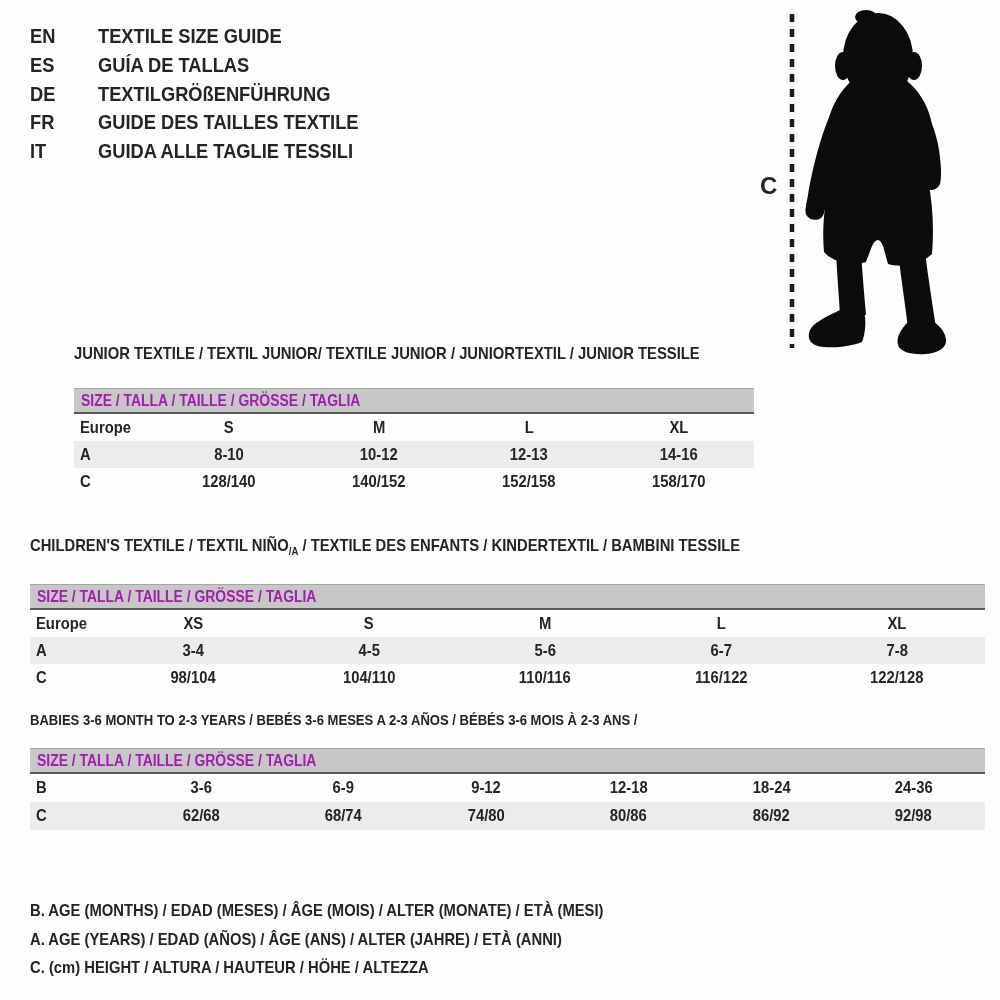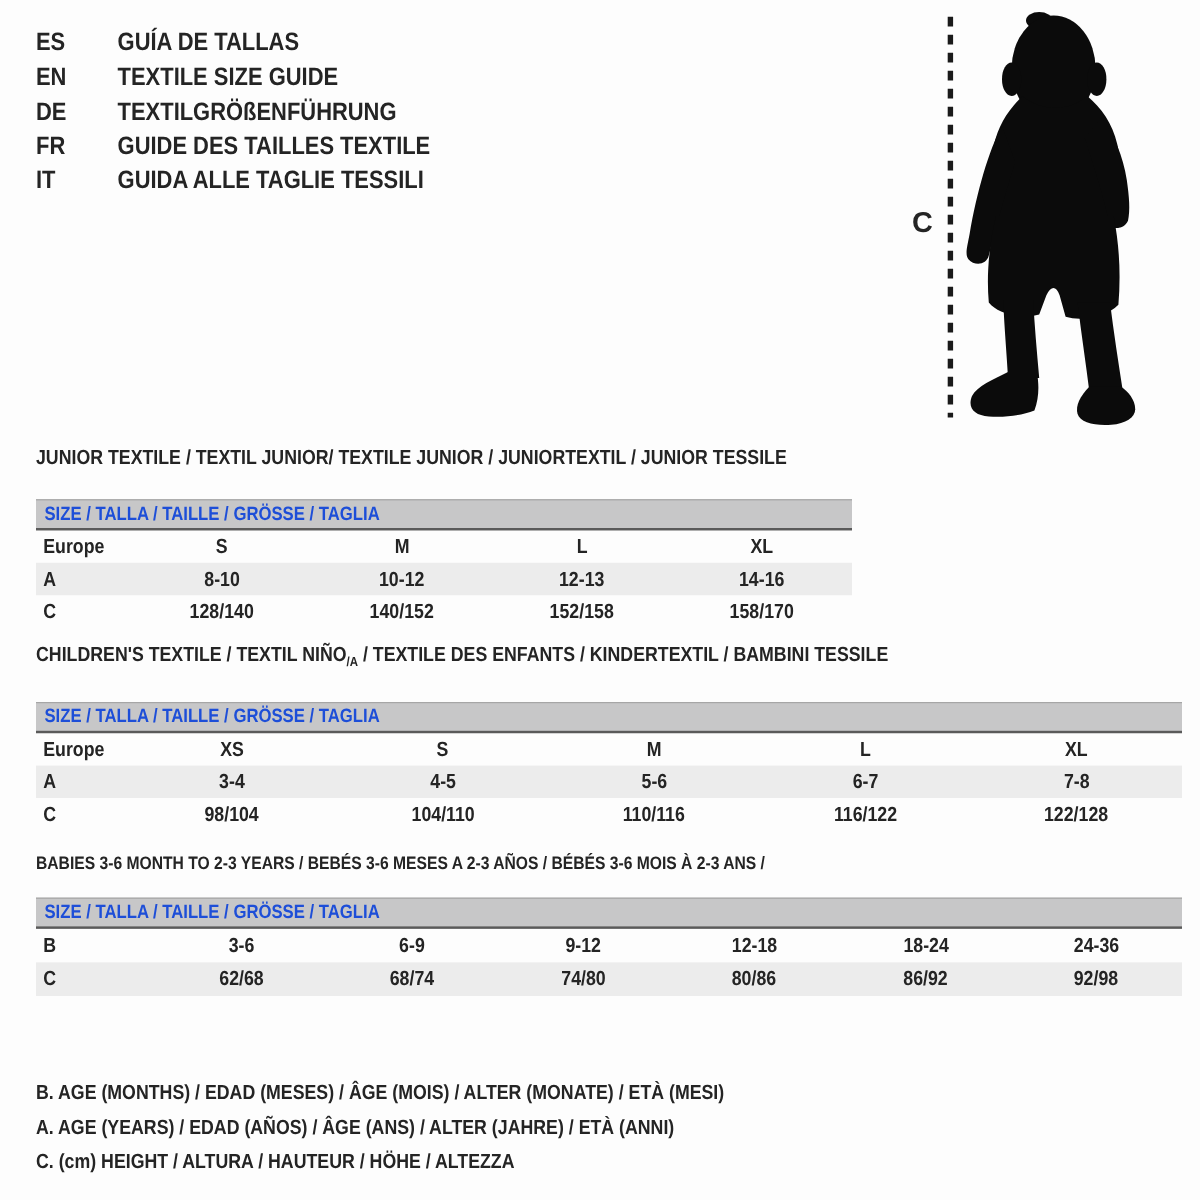--- a/index.html
+++ b/index.html
@@ -22,21 +22,21 @@
   .figure svg{position:absolute;left:0;top:0;}
   .clabel{position:absolute;left:20px;top:172px;font-size:24px;}
 
   
   .section{position:absolute;left:30px;}
   .sec-title{font-size:17px;line-height:20px;}
   .sec-title2{font-size:15px;line-height:27px;}
   .size-bar{
     background:#c7c7c8;border-top:1px solid #a6a6a6;border-bottom:2px solid #5a5a5a;
     height:23px;display:flex;align-items:center;padding-left:7px;
-    font-size:16px;color:#1d4ed8;box-sizing:content-box;
+    font-size:16px;color:#a21caf;box-sizing:content-box;
   }
   .trow{display:grid;align-items:center;height:27px;font-size:17px;}
   .t3 .trow{height:28px;}
   .trow.alt{background:#ececec;}
   .t1 .trow{grid-template-columns:80px repeat(4,1fr);}
   .t2 .trow{grid-template-columns:75px repeat(5,1fr);}
   .t3 .trow{grid-template-columns:100px repeat(6,1fr);}
   .rlabel{padding-left:6px;text-align:left;}
   .cell{text-align:center;}
   .mt-j{margin-top:24px;}
@@ -46,26 +46,26 @@
 
   
   .legend{position:absolute;left:30px;top:897px;font-size:17px;}
   .legend-line{height:28.6px;display:flex;align-items:center;}
 </style>
 </head>
 <body>
 
 <div class="lang">
   <div class="lang-row">
+    <span class="lang-code"><span class="cond">EN</span></span>
+    <span class="cond">TEXTILE SIZE GUIDE</span>
+  </div>
+  <div class="lang-row">
     <span class="lang-code"><span class="cond">ES</span></span>
     <span class="cond">GUÍA DE TALLAS</span>
-  </div>
-  <div class="lang-row">
-    <span class="lang-code"><span class="cond">EN</span></span>
-    <span class="cond">TEXTILE SIZE GUIDE</span>
   </div>
   <div class="lang-row">
     <span class="lang-code"><span class="cond">DE</span></span>
     <span class="cond">TEXTILGRÖßENFÜHRUNG</span>
   </div>
   <div class="lang-row">
     <span class="lang-code"><span class="cond">FR</span></span>
     <span class="cond">GUIDE DES TAILLES TEXTILE</span>
   </div>
   <div class="lang-row">
@@ -88,21 +88,21 @@
       <path d="M90,180 C84,205 82,230 84,252 C92,262 112,266 126,262 L132,246 C136,238 140,238 143,246 L148,264 C162,268 182,264 192,254 C194,230 193,205 188,180 Z"></path>
       <path d="M96,250 C97,275 99,295 100,315 L126,315 C124,292 122,270 121,250 Z"></path>
       <path d="M100,310 C88,316 74,322 70,330 C66,340 72,346 84,347 C98,348 112,346 122,342 C126,332 126,320 124,310 Z"></path>
       <path d="M158,252 C161,278 165,303 168,328 L196,328 C192,302 188,276 185,252 Z"></path>
       <path d="M168,322 C160,330 156,338 158,345 C160,352 172,355 186,354 C198,353 206,348 206,341 C206,333 200,326 194,322 Z"></path>
     </g>
   </svg>
   <span class="clabel">C</span>
 </div>
 
-<div class="section t1" style="top:372px;width:680px;">
+<div class="section t1" style="top:344px;width:680px;margin-left:44px;">
   <div class="sec-title"><span class="cond">JUNIOR TEXTILE / TEXTIL JUNIOR/ TEXTILE JUNIOR / JUNIORTEXTIL / JUNIOR TESSILE</span></div>
   <div class="size-bar mt-j">
     <span class="cond">SIZE / TALLA / TAILLE / GRÖSSE / TAGLIA</span>
   </div>
   <div class="trow">
     <span class="rlabel"><span class="cond">Europe</span></span>
     <span class="cell"><span class="condC">S</span></span>
     <span class="cell"><span class="condC">M</span></span>
     <span class="cell"><span class="condC">L</span></span>
     <span class="cell"><span class="condC">XL</span></span>

